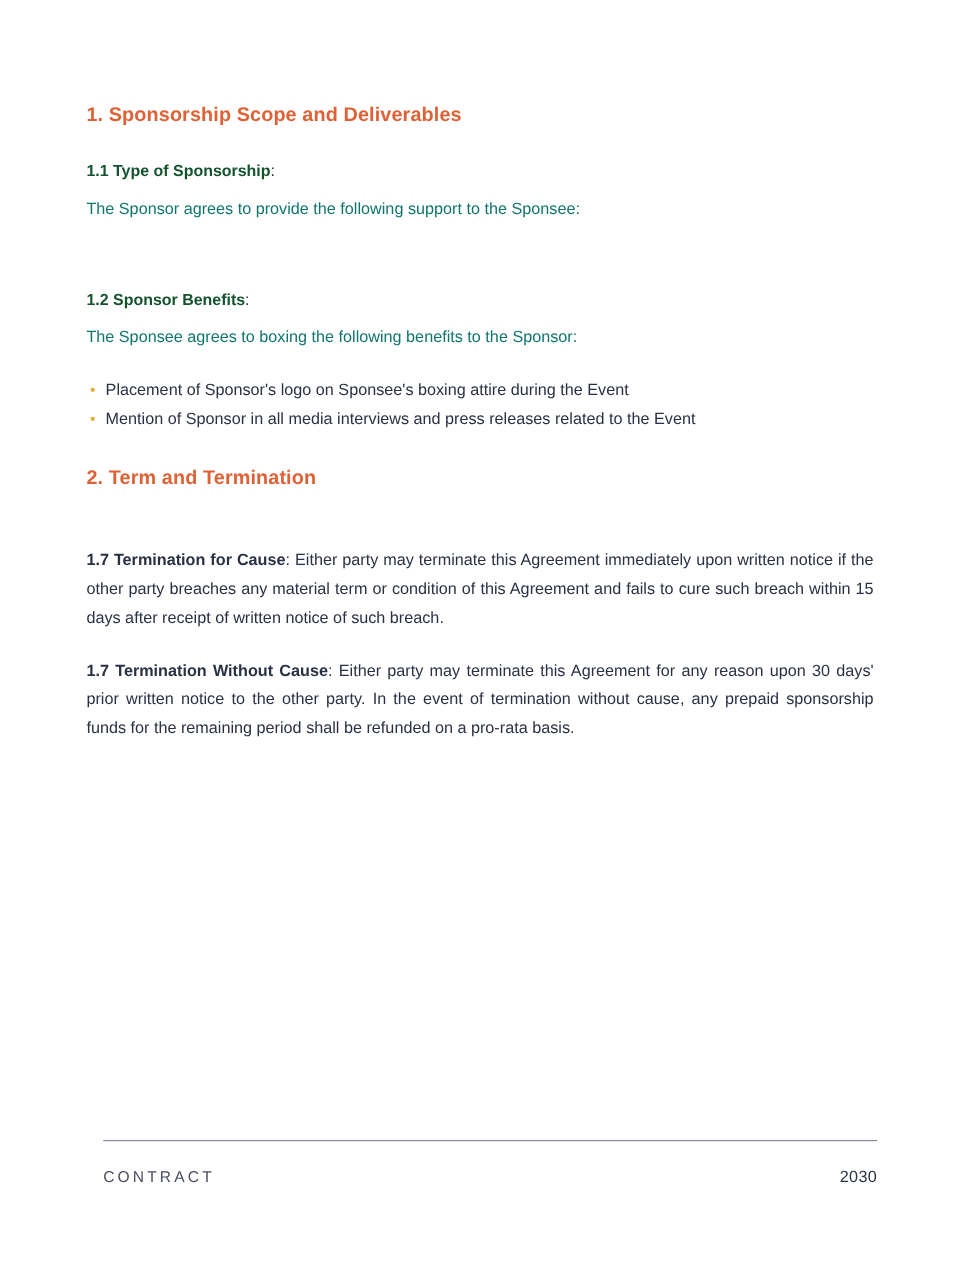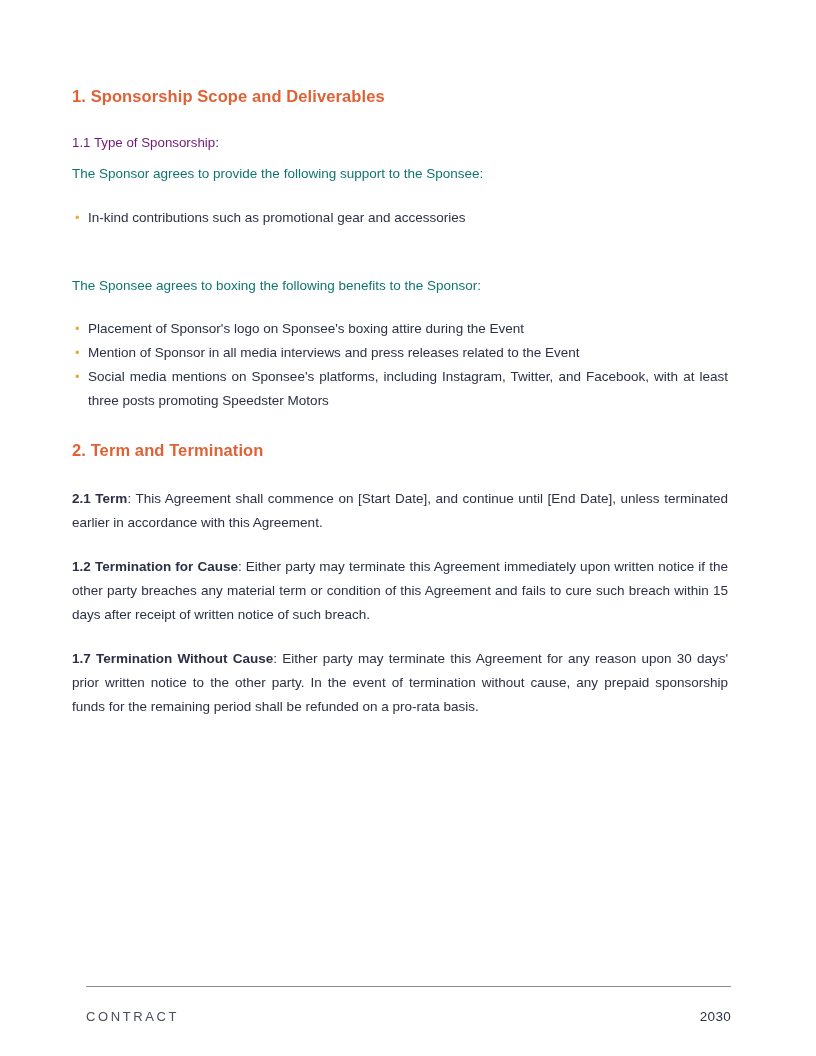--- a/index.html
+++ b/index.html
@@ -37,23 +37,23 @@
     font-weight: bold;
     letter-spacing: 0.1px;
     line-height: 1.2;
     margin: 0;
   }
   #section-1-heading { padding-top: 87px; }
   #section-2-heading { padding-top: 0; }
 
   
   .sub-label {
-    font-weight: normal;
+    font-weight: bold;
     font-size: 13.3px;
-    color: #701a75;
+    color: #14532d;
   }
   .sub-line {
     font-size: 13.5px;
     line-height: 1.45;
     color: #2b3044;
     margin: 0;
   }
   .lead-line {
     font-size: 13.5px;
     line-height: 1.45;
@@ -108,21 +108,21 @@
   .sp-20 { height: 20px; }
   .sp-22 { height: 22px; }
   .sp-26 { height: 26px; }
   .sp-28 { height: 28px; }
   .sp-34 { height: 34px; }
 
   
   .footer {
     position: absolute;
     left: 86px;
-    top: 986px;
+    top: 950px;
     width: 645px;
   }
   .footer-rule {
     height: 1px;
     background: #8b8b99;
     width: 100%;
   }
   .footer-row {
     display: flex;
     justify-content: space-between;
@@ -153,49 +153,47 @@
 
     <p class="sub-line"><span class="sub-label">1.1 Type of Sponsorship</span><span>:</span></p>
 
     <div class="sp-12"></div>
 
     <p class="lead-line">The Sponsor agrees to provide the following support to the Sponsee:</p>
 
     <div class="sp-22"></div>
 
     <ul class="bullets">
-      <li><span class="txt">In-kind contributions such as promotional gear and accessories</span></li>
     </ul>
 
     <div class="sp-34"></div>
 
+    <p class="sub-line"><span class="sub-label">1.2 Sponsor Benefits</span><span>:</span></p>
 
     <div class="sp-12"></div>
 
     <p class="lead-line">The Sponsee agrees to boxing the following benefits to the Sponsor:</p>
 
     <div class="sp-22"></div>
 
     <ul class="bullets justified">
       <li><span class="txt">Placement of Sponsor's logo on Sponsee's boxing attire during the Event</span></li>
       <li><span class="txt">Mention of Sponsor in all media interviews and press releases related to the Event</span></li>
-      <li><span class="txt">Social media mentions on Sponsee's platforms, including Instagram, Twitter, and Facebook, with at least three posts promoting Speedster Motors</span></li>
     </ul>
 
     <div class="sp-28"></div>
 
     <h2 id="section-2-heading" class="sec-heading">2. Term and Termination</h2>
 
     <div class="sp-26"></div>
 
-    <p class="body-para"><b>2.1 Term</b><span>: This Agreement shall commence on [Start Date], and continue until [End Date], unless terminated earlier in accordance with this Agreement.</span></p>
 
     <div class="sp-20"></div>
 
-    <p class="body-para"><b>1.2 Termination for Cause</b><span>: Either party may terminate this Agreement immediately upon written notice if the other party breaches any material term or condition of this Agreement and fails to cure such breach within 15 days after receipt of written notice of such breach.</span></p>
+    <p class="body-para"><b>1.7 Termination for Cause</b><span>: Either party may terminate this Agreement immediately upon written notice if the other party breaches any material term or condition of this Agreement and fails to cure such breach within 15 days after receipt of written notice of such breach.</span></p>
 
     <div class="sp-20"></div>
 
     <p class="body-para"><b>1.7 Termination Without Cause</b><span>: Either party may terminate this Agreement for any reason upon 30 days' prior written notice to the other party. In the event of termination without cause, any prepaid sponsorship funds for the remaining period shall be refunded on a pro-rata basis.</span></p>
 
   </div>
 
   <div class="footer">
     <div class="footer-rule"></div>
     <div class="footer-row">

